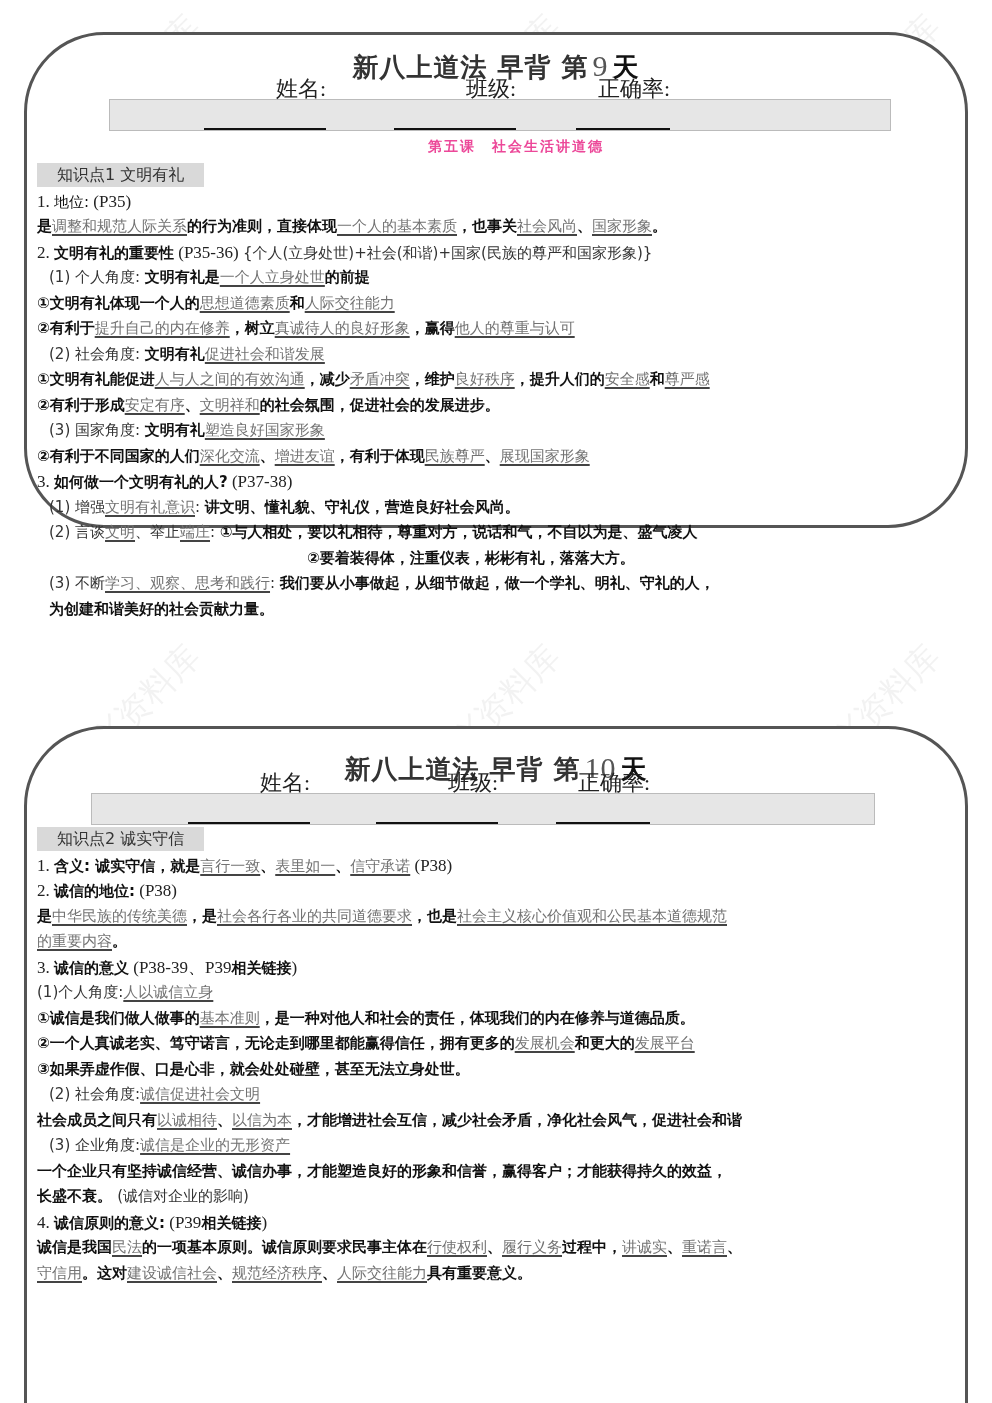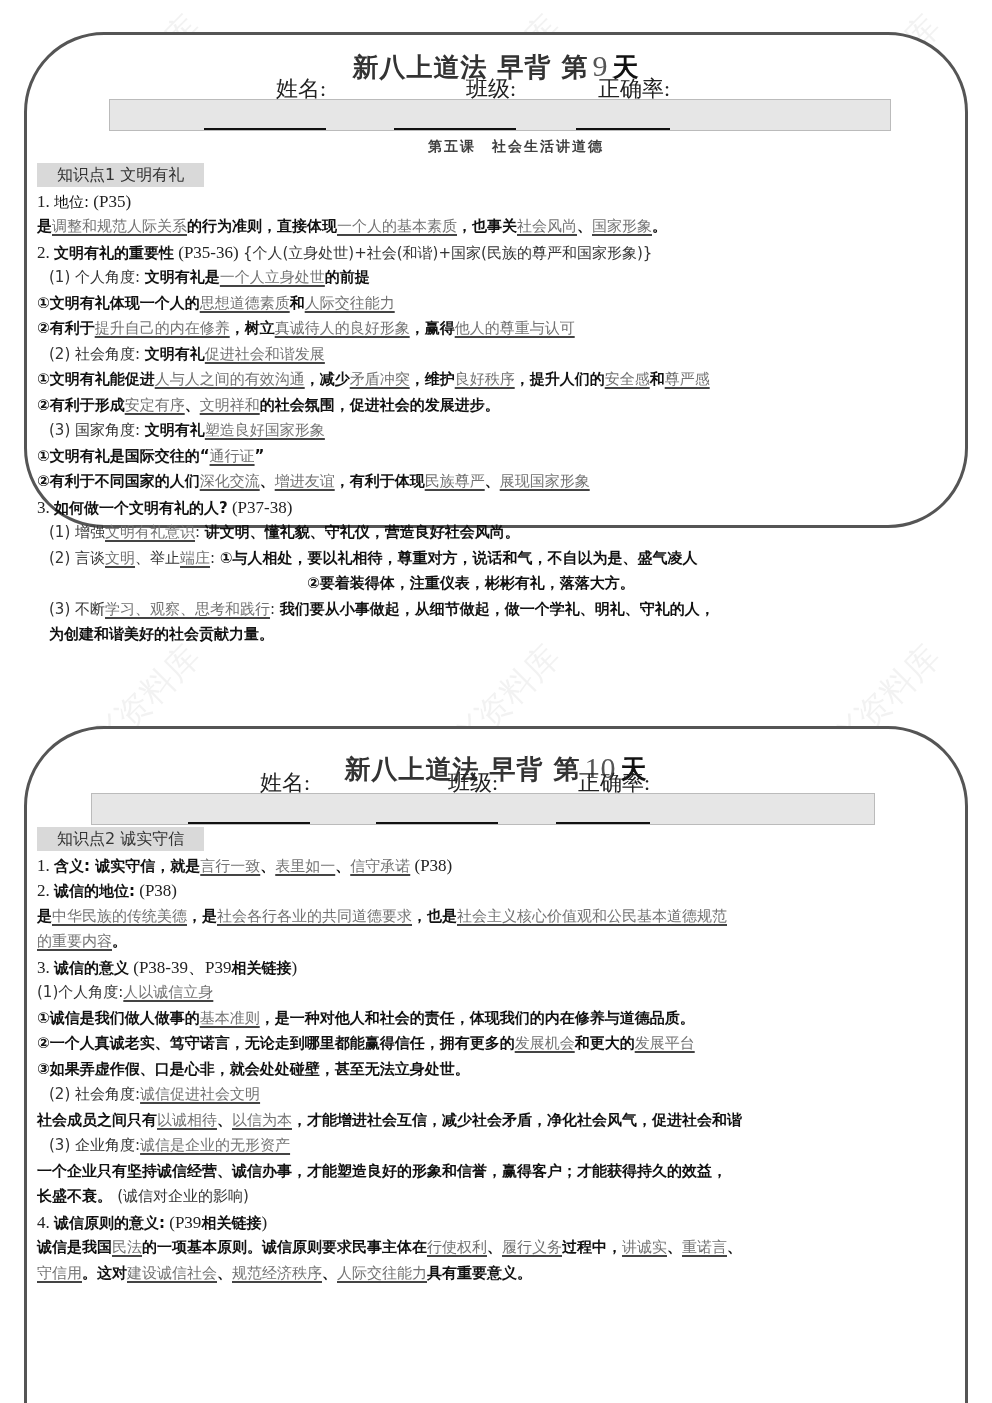--- a/index.html
+++ b/index.html
@@ -14,21 +14,21 @@
            font-weight:bold; color:#333; letter-spacing:1px; }
   .title .num { font-family:"Liberation Serif",serif; font-weight:normal;
                 font-size:30px; color:#555; margin:0 4px; }
   .title .dark { color:#111; }
   .info-bar { position:absolute; height:30px; background:#e6e6e6; border:1px solid #bbb;
               display:flex; align-items:flex-end; font-family:"Liberation Serif",serif;
               font-size:22px; color:#222; }
   .info-bar .field { display:flex; align-items:flex-end;flex-direction:column; }
   .info-bar .blank { display:inline-block; border-bottom:2px solid #111; height:24px; margin-left:4px; }
   .subtitle { position:absolute; left:8px; right:0; text-align:center; font-size:14px;
-              font-weight:bold; color:#404040; letter-spacing:2px;margin-left:32px; }
+              font-weight:bold; color:#ec4899; letter-spacing:2px;margin-left:32px; }
   .content { position:absolute; left:10px; right:20px; font-size:15px; }
   .line { height:25.5px; line-height:25.5px; white-space:nowrap; font-weight:bold; color:#111; }
   .line.plain { font-weight:normal; }
   .kp { display:inline-block; background:#d9d9d9; padding:0 20px; font-size:16px; color:#333;
         font-weight:normal; height:24px; line-height:24px; }
   .u { font-weight:normal; color:#737373; text-decoration:underline; text-decoration-color:#444;
        text-underline-offset:3px; text-decoration-thickness:2px; }
   .num-serif { font-family:"Liberation Serif",serif; font-weight:normal; font-size:17px; color:#222; }
   .soft { font-weight:normal; color:#333; }
   .indent { padding-left:12px; }
@@ -76,21 +76,20 @@
         <div class="line plain"><span class="num-serif">1. </span><span class="" style="font-weight: normal;">地位:</span><span class="num-serif">  (P35)</span></div>
         <div class="line"><span class="">是</span><span class="u">调整和规范人际关系</span><span class="">的行为准则，直接体现</span><span class="u">一个人的基本素质</span><span class="">，也事关</span><span class="u">社会风尚</span><span class="">、</span><span class="u">国家形象</span><span class="">。</span></div>
         <div class="line plain"><span class="num-serif">2. </span><span class="" style="font-weight: bold;">文明有礼的重要性</span><span class="num-serif"> (P35-36) </span><span class="soft">{个人(立身处世)+社会(和谐)+国家(民族的尊严和国家形象)}</span></div>
         <div class="line indent"><span class="soft">(1) 个人角度: </span><span class="">文明有礼是</span><span class="u">一个人立身处世</span><span class="">的前提</span></div>
         <div class="line"><span class="">①文明有礼体现一个人的</span><span class="u">思想道德素质</span><span class="">和</span><span class="u">人际交往能力</span></div>
         <div class="line"><span class="">②有利于</span><span class="u">提升自己的内在修养</span><span class="">，树立</span><span class="u">真诚待人的良好形象</span><span class="">，赢得</span><span class="u">他人的尊重与认可</span></div>
         <div class="line indent"><span class="soft">(2) 社会角度: </span><span class="">文明有礼</span><span class="u">促进社会和谐发展</span></div>
         <div class="line"><span class="">①文明有礼能促进</span><span class="u">人与人之间的有效沟通</span><span class="">，减少</span><span class="u">矛盾冲突</span><span class="">，维护</span><span class="u">良好秩序</span><span class="">，提升人们的</span><span class="u">安全感</span><span class="">和</span><span class="u">尊严感</span></div>
         <div class="line"><span class="">②有利于形成</span><span class="u">安定有序</span><span class="">、</span><span class="u">文明祥和</span><span class="">的社会氛围，促进社会的发展进步。</span></div>
         <div class="line indent"><span class="soft">(3) 国家角度: </span><span class="">文明有礼</span><span class="u">塑造良好国家形象</span></div>
-        <div class="line"><span class="">①文明有礼是国际交往的“</span><span class="u">通行证</span><span class="">”</span></div>
         <div class="line"><span class="">②有利于不同国家的人们</span><span class="u">深化交流</span><span class="">、</span><span class="u">增进友谊</span><span class="">，有利于体现</span><span class="u">民族尊严</span><span class="">、</span><span class="u">展现国家形象</span></div>
         <div class="line plain"><span class="num-serif">3. </span><span class="" style="font-weight: bold;">如何做一个文明有礼的人?</span><span class="num-serif"> (P37-38)</span></div>
         <div class="line indent"><span class="soft">(1) 增强</span><span class="u">文明有礼意识</span><span class="soft">: </span><span class="">讲文明、懂礼貌、守礼仪，营造良好社会风尚。</span></div>
         <div class="line indent"><span class="soft">(2) 言谈</span><span class="u">文明</span><span class="soft">、举止</span><span class="u">端庄</span><span class="soft">: </span><span class="">①与人相处，要以礼相待，尊重对方，说话和气，不自以为是、盛气凌人</span></div>
         <div class="line center-indent"><span class="">②要着装得体，注重仪表，彬彬有礼，落落大方。</span></div>
         <div class="line indent"><span class="soft">(3) 不断</span><span class="u">学习、观察、思考和践行</span><span class="soft">: </span><span class="">我们要从小事做起，从细节做起，做一个学礼、明礼、守礼的人，</span></div>
         <div class="line indent"><span class="">为创建和谐美好的社会贡献力量。</span></div>
       </div>
   </div>
 </section>

